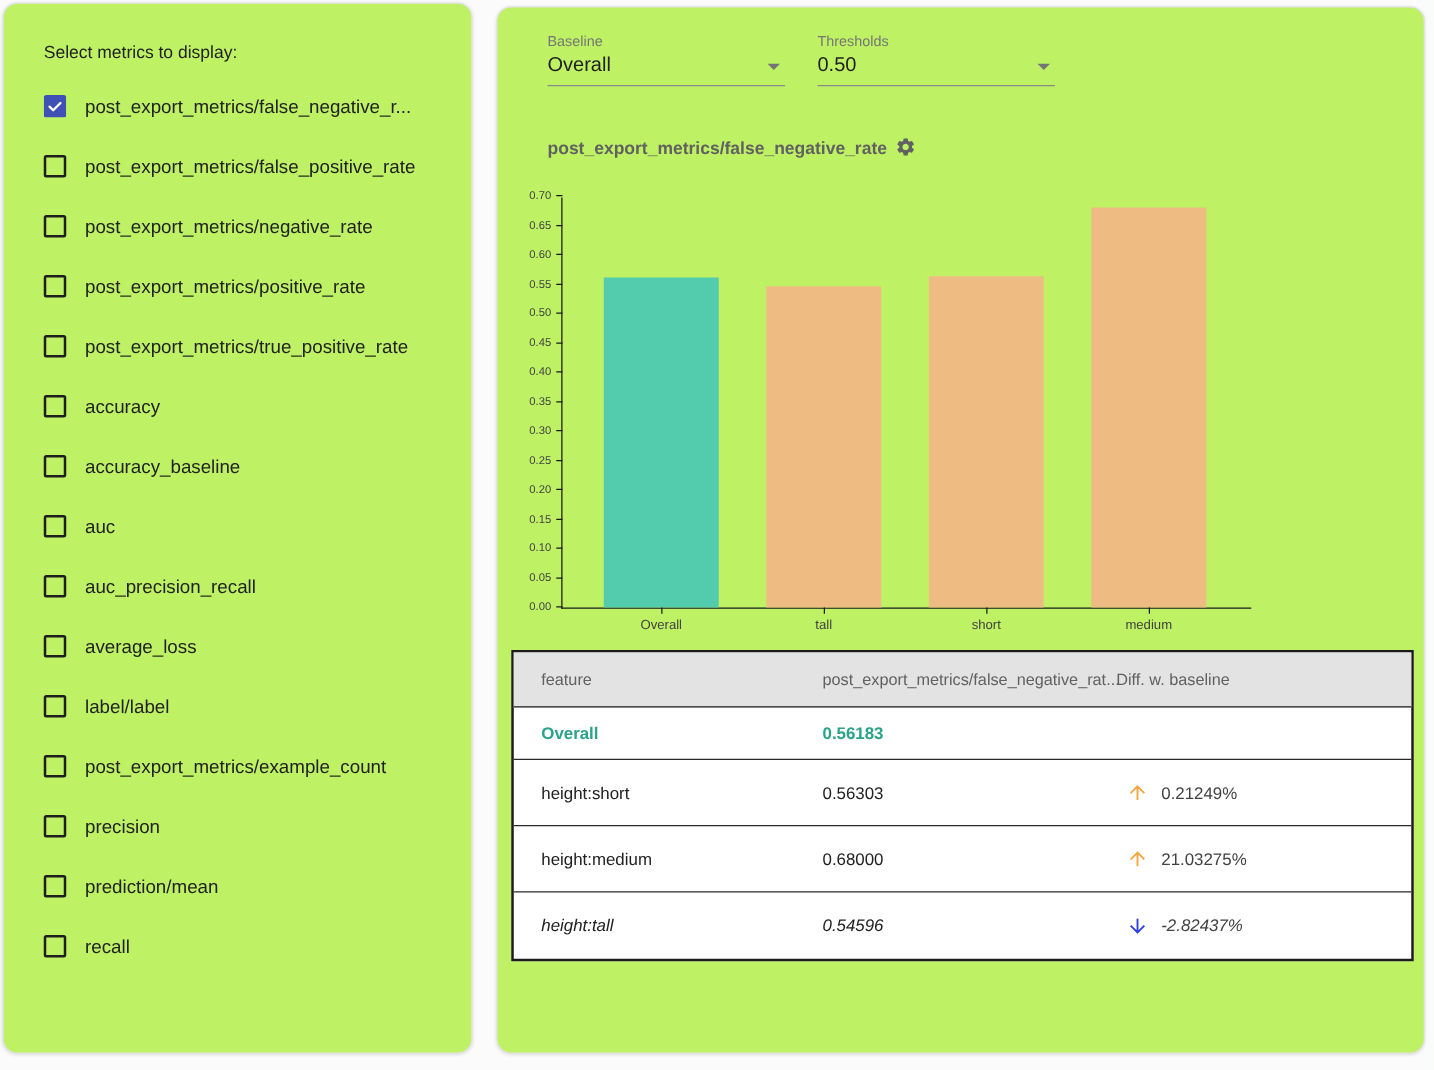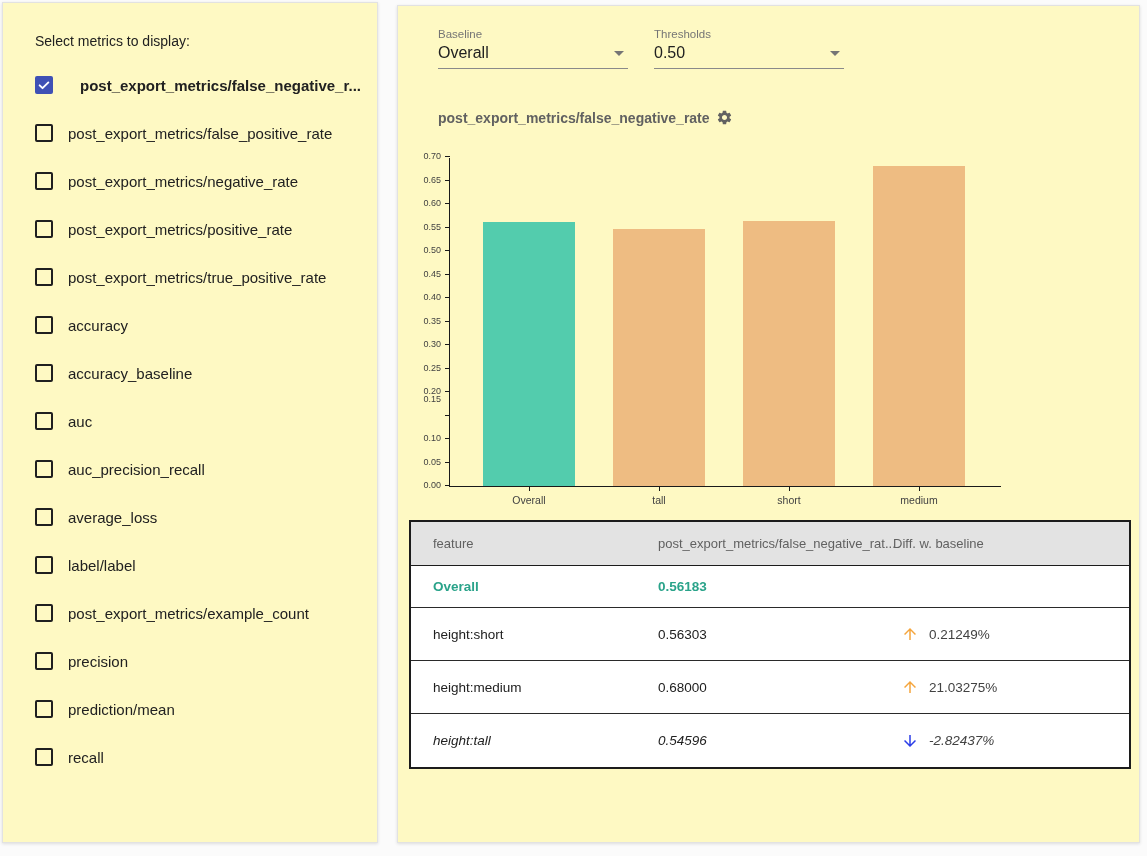--- a/index.html
+++ b/index.html
@@ -5,23 +5,23 @@
   * { margin: 0; padding: 0; box-sizing: border-box; }
   html, body {
     width: 1147px; height: 856px;
     background: #fbfbfb;
     font-family: "Liberation Sans", "DejaVu Sans", sans-serif;
     color: #212121;
     overflow: hidden;
   }
   .card {
     position: absolute;
-    background: #fef9c3;
+    background: #bef264;
     border: 1px solid #e2e2e2;
-    border-radius: 0;
+    border-radius: 12px;
     box-shadow: 0 1px 3px rgba(0,0,0,0.12);
   }
   #left-card  { left: 2px;   top: 2px; width: 376px; height: 841px; }
   #right-card { left: 397px; top: 5px; width: 743px; height: 838px; }
 
   
   .sidebar-inner { padding: 30px 20px 0 32px; }
   .sidebar-title { font-size: 14px; color: #212121; margin-bottom: 12px; }
   .metric-item {
     height: 48px;
@@ -31,21 +31,21 @@
   .cbox {
     width: 18px; height: 18px;
     border: 2px solid #1f1f1f;
     border-radius: 2px;
     margin-right: 15px;
     flex: 0 0 auto;
     display: flex; align-items: center; justify-content: center;
   }
   .cbox.checked { border-color: transparent; }
   .metric-label { font-size: 15px; color: #212121; white-space: nowrap; }
-  .metric-item.checked .metric-label { font-weight: bold; margin-left: 12px; }
+  .metric-item.checked .metric-label { font-weight: normal; }
 
   
   .dd {
     position: absolute; top: 22px; width: 190px; cursor: pointer;
   }
   .dd-label { font-size: 11.5px; color: #757575; margin-bottom: 4px; }
   .dd-row {
     display: flex; align-items: center; justify-content: space-between;
     border-bottom: 1px solid #8a8a8a;
     padding-bottom: 6px;
@@ -227,21 +227,21 @@
     </svg>
   </div>
 
   <div id="plot">
       <div class="ytick-label" style="bottom: 0px;">0.00</div>
       <div class="ytick-mark" style="bottom: 0px;"></div>
       <div class="ytick-label" style="bottom: 23.5px;">0.05</div>
       <div class="ytick-mark" style="bottom: 23.5px;"></div>
       <div class="ytick-label" style="bottom: 47px;">0.10</div>
       <div class="ytick-mark" style="bottom: 47px;"></div>
-      <div class="ytick-label" style="bottom: 86px; padding-left: 43px;">0.15</div>
+      <div class="ytick-label" style="bottom: 70px; padding-left: 43px;">0.15</div>
       <div class="ytick-mark" style="bottom: 70.5px;"></div>
       <div class="ytick-label" style="bottom: 94px;">0.20</div>
       <div class="ytick-mark" style="bottom: 94px;"></div>
       <div class="ytick-label" style="bottom: 117.5px;">0.25</div>
       <div class="ytick-mark" style="bottom: 117.5px;"></div>
       <div class="ytick-label" style="bottom: 141px;">0.30</div>
       <div class="ytick-mark" style="bottom: 141px;"></div>
       <div class="ytick-label" style="bottom: 164.5px;">0.35</div>
       <div class="ytick-mark" style="bottom: 164.5px;"></div>
       <div class="ytick-label" style="bottom: 188px; text-align: right;">0.40</div>

